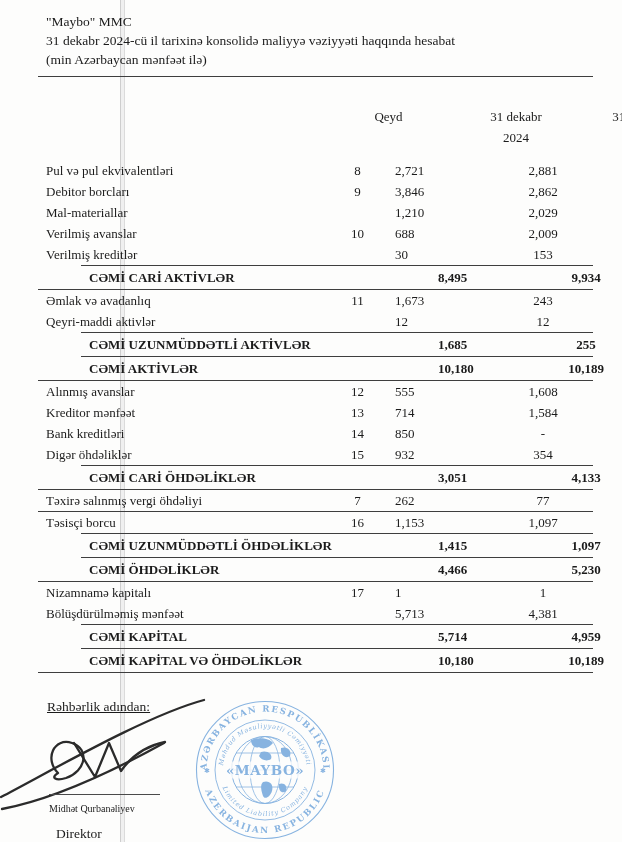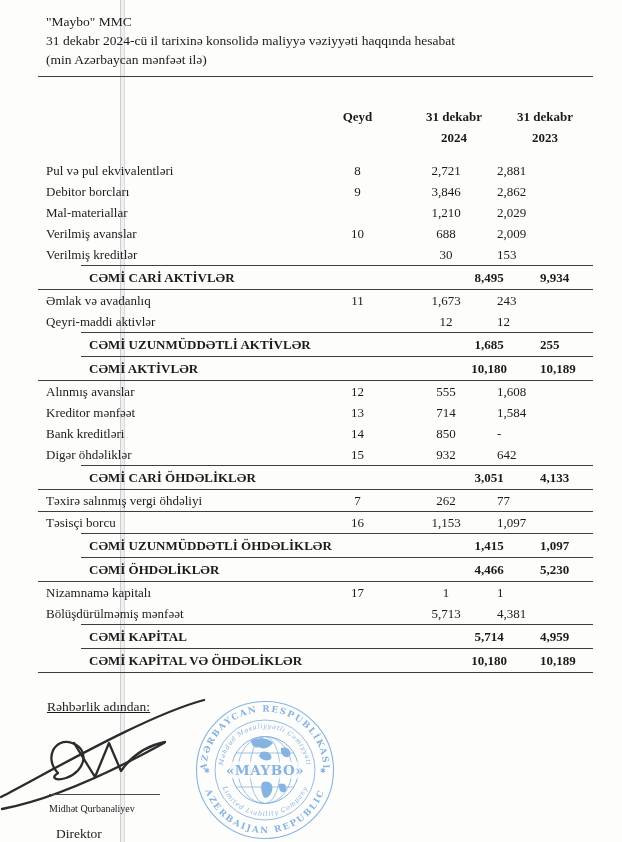--- a/index.html
+++ b/index.html
@@ -9,33 +9,33 @@
   }
   
   .fold{position:absolute;left:120px;top:0;width:3px;height:842px;
         border-left:1px solid #c6c6c6;border-right:1px solid #d6d6d6;background:#eeeeee;opacity:.85;}
   
   .title-block{position:absolute;left:46px;top:12px;font-size:13.5px;line-height:19px;}
   .head-rule{position:absolute;left:38px;top:76px;width:555px;border-top:1.5px solid #3e3e3e;}
   
   .tbl{position:absolute;left:38px;top:106px;width:555px;font-size:13px;}
   .thead,.trow{display:grid;grid-template-columns:282px 75px 102px 96px;}
-  .thead{font-weight:bold;margin-bottom:12px;line-height:21px;}
+  .thead{font-weight:normal;margin-bottom:12px;line-height:21px;gap:31px;}
   .thead .hq{text-align:center;}
   .thead .h24{text-align:center;padding-left:16px;}
   .thead .h23{text-align:center;}
   .trow{height:21px;line-height:21px;}
   .trow.total{font-weight:bold;height:23px;line-height:23px;margin-left:43px;}
   .rule-above{border-top:1.5px solid #3e3e3e;}
   .tbody{border-bottom:1.5px solid #3e3e3e;}
   .cell{overflow:hidden;white-space:nowrap;}
   .cell.label{padding-left:8px;}
   .cell.qeyd{text-align:center;}
-  .cell.v2024{text-align:center;}
-  .cell.v2023{text-align:left;padding-right:4px;}
+  .cell.v2024{text-align:left;}
+  .cell.v2023{text-align:center;padding-right:4px;}
   
   .on-behalf{position:absolute;left:47px;top:699px;font-size:13.5px;text-decoration:underline;}
   .sig-svg{position:absolute;left:0;top:685px;pointer-events:none;}
   .sig-line{position:absolute;left:49px;top:794px;width:111px;border-top:1.2px solid #4a4a4a;}
   .signer-name{position:absolute;left:49px;top:803px;font-size:10px;}
   .signer-role{position:absolute;left:56px;top:826px;font-size:13.5px;}
   .stamp-svg{position:absolute;left:194px;top:699px;opacity:.92;}
   .stamp-svg text{font-family:"DejaVu Serif","Liberation Serif",serif;}
 </style>
 </head>
@@ -144,21 +144,21 @@
         <div class="trow">
           <div class="cell label">Bank kreditləri</div>
           <div class="cell qeyd">14</div>
           <div class="cell v2024">850</div>
           <div class="cell v2023">-</div>
         </div>
         <div class="trow">
           <div class="cell label">Digər öhdəliklər</div>
           <div class="cell qeyd">15</div>
           <div class="cell v2024">932</div>
-          <div class="cell v2023">642</div>
+          <div class="cell v2023">354</div>
         </div>
         <div class="trow total rule-above">
           <div class="cell label">CƏMİ CARİ ÖHDƏLİKLƏR</div>
           <div class="cell qeyd"></div>
           <div class="cell v2024">3,051</div>
           <div class="cell v2023">4,133</div>
         </div>
         <div class="trow rule-above">
           <div class="cell label">Təxirə salınmış vergi öhdəliyi</div>
           <div class="cell qeyd">7</div>

